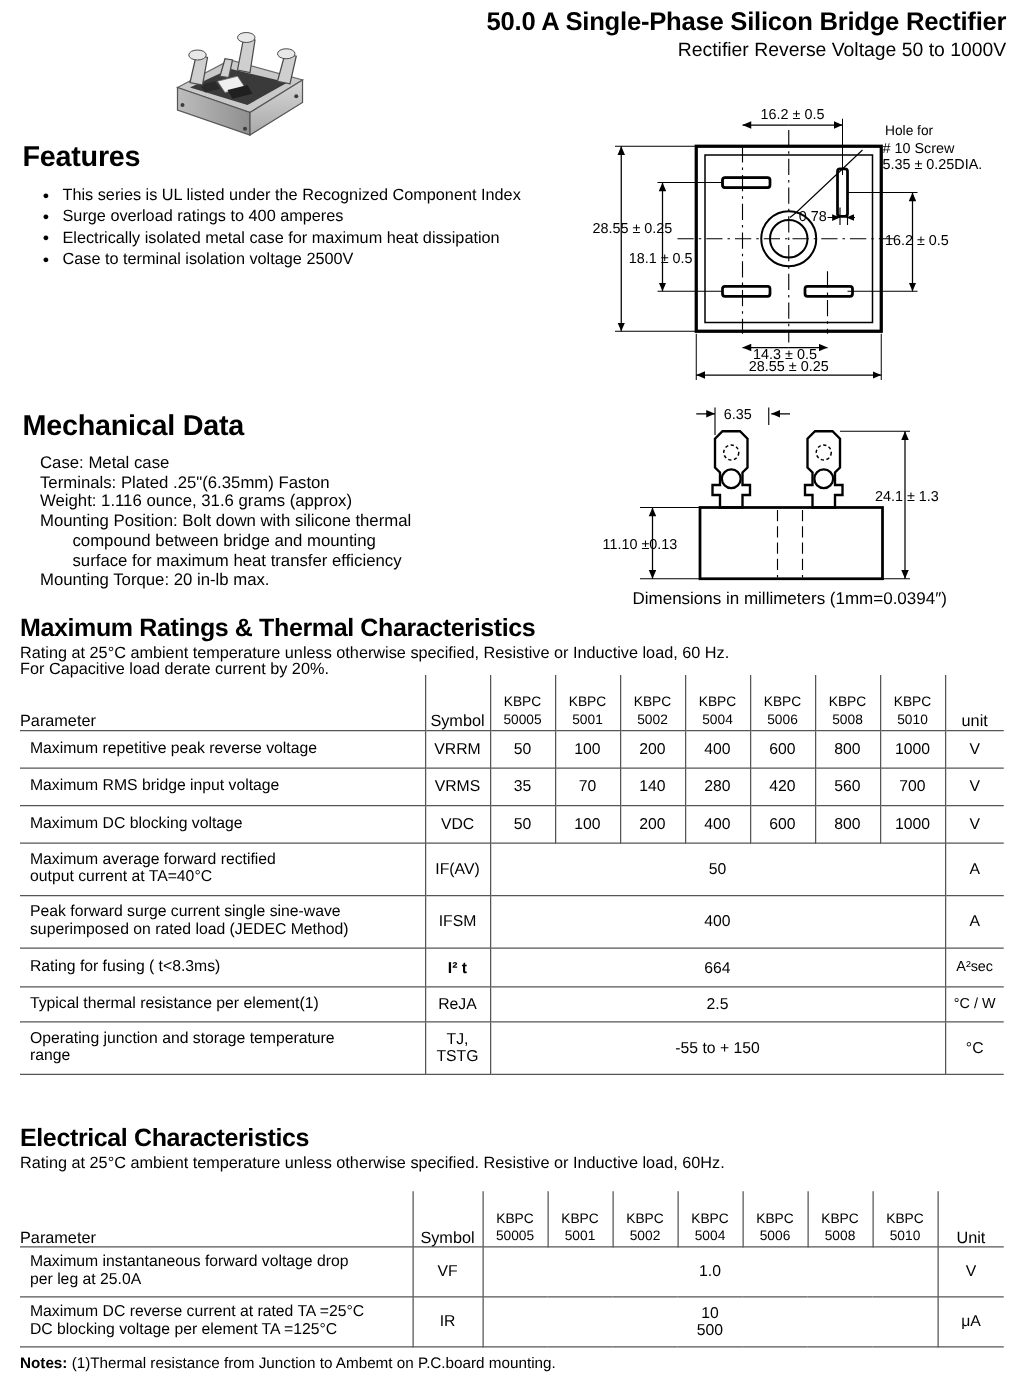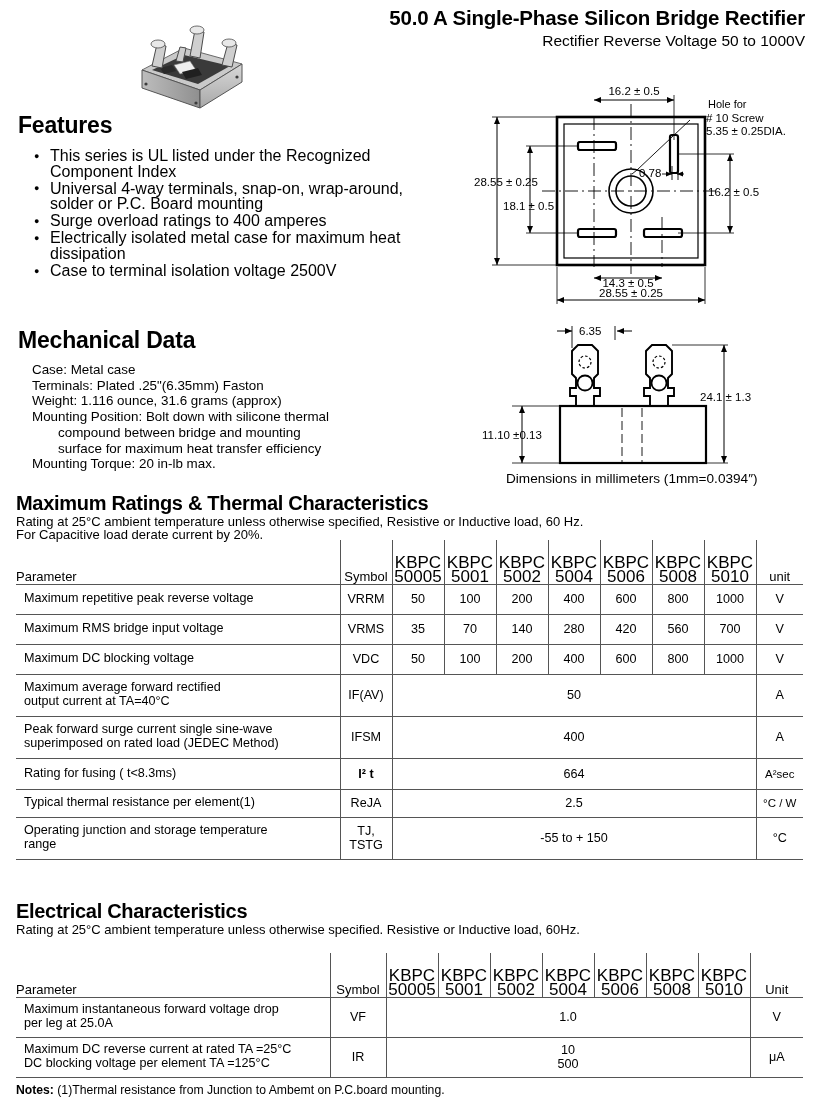--- a/index.html
+++ b/index.html
@@ -31,21 +31,21 @@
   .photo svg { display:block; }
 
   
   .h1 { font-size:23px; font-weight:bold; letter-spacing:-0.2px; }
   .features-head { position:absolute; left:18px; top:112px; }
   ul.features {
     position:absolute; left:28px; top:148px; width:390px;
     margin:0; padding:0 0 0 22px; list-style:none;
   }
   ul.features li {
-    position:relative; font-size:16px; line-height:15.6px;
+    position:relative; font-size:13px; line-height:15.6px;
     margin-bottom:1.5px; padding-left:0;
   }
   ul.features li::before {
     content:"\25CF"; position:absolute; left:-16px; top:0.5px; font-size:9px;
   }
 
   .mech-head { position:absolute; left:18px; top:327px; }
   .mech-body {
     position:absolute; left:32px; top:362px; width:400px;
     font-size:13.4px; line-height:15.7px;
@@ -67,21 +67,21 @@
     border-collapse:collapse; table-layout:fixed;
     font-size:12.6px; color:#000;
   }
   table.dt td, table.dt th { border:1px solid #555; padding:0; font-weight:normal; }
   table.dt .param { text-align:left; padding:2px 0 2px 8px; line-height:13.6px; }
   table.dt .ctr { text-align:center; vertical-align:middle; }
   table.dt thead th { vertical-align:bottom; }
   .hdr-parameter { font-weight:bold; font-size:13px; text-align:left; padding:0 0 3px 8px; vertical-align:bottom; }
   .hdr-symbol { font-weight:bold; font-size:13px; text-align:center; vertical-align:bottom; padding-bottom:3px; }
   .hdr-unit { font-weight:bold; font-size:13px; text-align:center; vertical-align:bottom; padding-bottom:3px; }
-  .hdr-pn { text-align:center; vertical-align:bottom; font-size:17px; line-height:13.6px; padding-bottom:3px; }
+  .hdr-pn { text-align:center; vertical-align:bottom; font-size:11px; line-height:13.6px; padding-bottom:3px; }
   .no-l { border-left:none !important; }
   .no-r { border-right:none !important; }
   .no-t { border-top:none !important; }
   .smallnum { font-size:11.5px; }
 
   .notes { position:absolute; left:16px; font-size:12.2px; }
   .notes b { font-weight:bold; }
 </style>
 </head>
 <body>
@@ -131,21 +131,20 @@
         <circle cx="115" cy="69" r="1.6" fill="#3c3c3c"></circle>
       </svg>
     </div>
     <div class="title-main">50.0 A Single-Phase Silicon Bridge Rectifier</div>
     <div class="title-sub">Rectifier Reverse Voltage 50 to 1000V</div>
   </div>
 
   <div class="h1 features-head">Features</div>
   <ul class="features">
     <li>This series is UL listed under the Recognized Component Index</li>
-    <li>Universal 4-way terminals, snap-on, wrap-around, solder or P.C. Board mounting</li>
     <li>Surge overload ratings to 400 amperes</li>
     <li>Electrically isolated metal case for maximum heat dissipation</li>
     <li>Case to terminal isolation voltage 2500V</li>
   </ul>
 
   <div class="h1 mech-head">Mechanical Data</div>
   <div class="mech-body">
     <div>Case: Metal case</div>
     <div>Terminals: Plated .25"(6.35mm) Faston</div>
     <div>Weight: 1.116 ounce, 31.6 grams (approx)</div>

